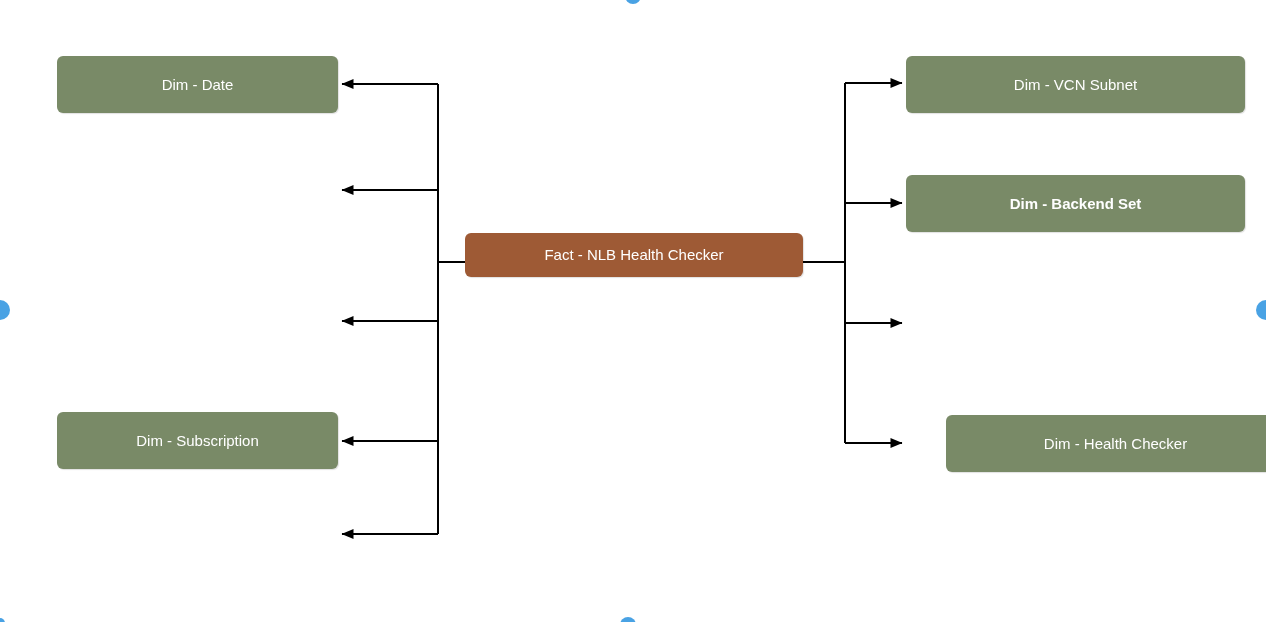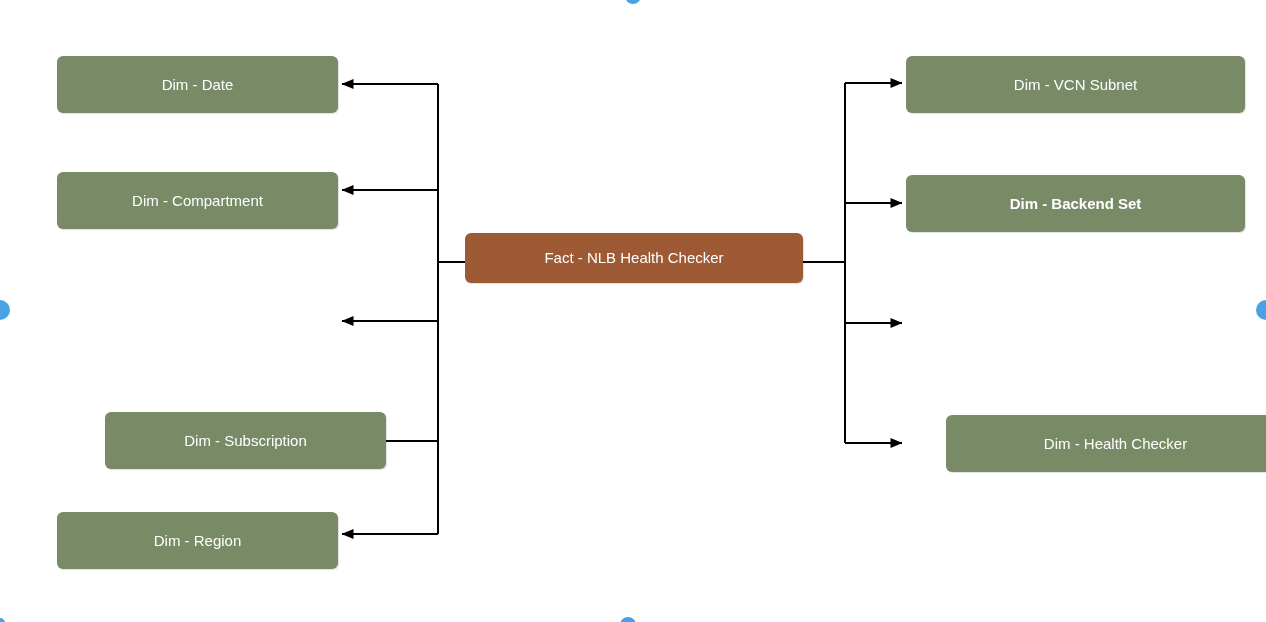--- a/index.html
+++ b/index.html
@@ -42,21 +42,21 @@
   }
   .node.dim {
     background: var(--dimension-fill, #798a67);
     width: 281px;
     height: 57px;
   }
   .node.dim.right { width: 339px; }
   .node.fact {
     background: var(--fact-fill, #9e5a35);
     width: 338px;
-    height: 50px;
+    height: 44px;
   }
   .handle {
     position: absolute;
     border-radius: 50%;
     background: var(--handle-blue, #49a2e4);
   }
   .handle.h-left   { left: -10px; top: 300px; width: 20px; height: 20px; }
   .handle.h-right  { left: 1256px; top: 300px; width: 20px; height: 20px; }
   .handle.h-top    { left: 625px; top: -12px; width: 16px; height: 16px; }
   .handle.h-bottom { left: 620px; top: 617px; width: 16px; height: 16px; }
@@ -86,28 +86,22 @@
     <path d="M845,83 L845,443"></path>
     <path d="M845,83 L902,83" marker-end="url(#arrowhead)"></path>
     <path d="M845,203 L902,203" marker-end="url(#arrowhead)"></path>
     <path d="M845,323 L902,323" marker-end="url(#arrowhead)"></path>
     <path d="M845,443 L902,443" marker-end="url(#arrowhead)"></path>
   </svg>
 
   <div class="node dim" style="left:57px; top:56px;">
     <span>Dim - Date</span>
   </div>
-  <div class="node dim" style="left:57px; top:172px;">
-    <span>Dim - Compartment</span>
-  </div>
-  <div class="node dim" style="left:57px; top:412px;margin-left:48px;">
+  <div class="node dim" style="left:57px; top:412px;">
     <span>Dim - Subscription</span>
-  </div>
-  <div class="node dim" style="left:57px; top:512px;">
-    <span>Dim - Region</span>
   </div>
 
   <div class="node fact" style="left:465px; top:233px;">
     <span>Fact - NLB Health Checker</span>
   </div>
 
   <div class="node dim right" style="left:906px; top:56px;">
     <span>Dim - VCN Subnet</span>
   </div>
   <div class="node dim right" style="left:906px; top:175px;font-weight:bold;">

